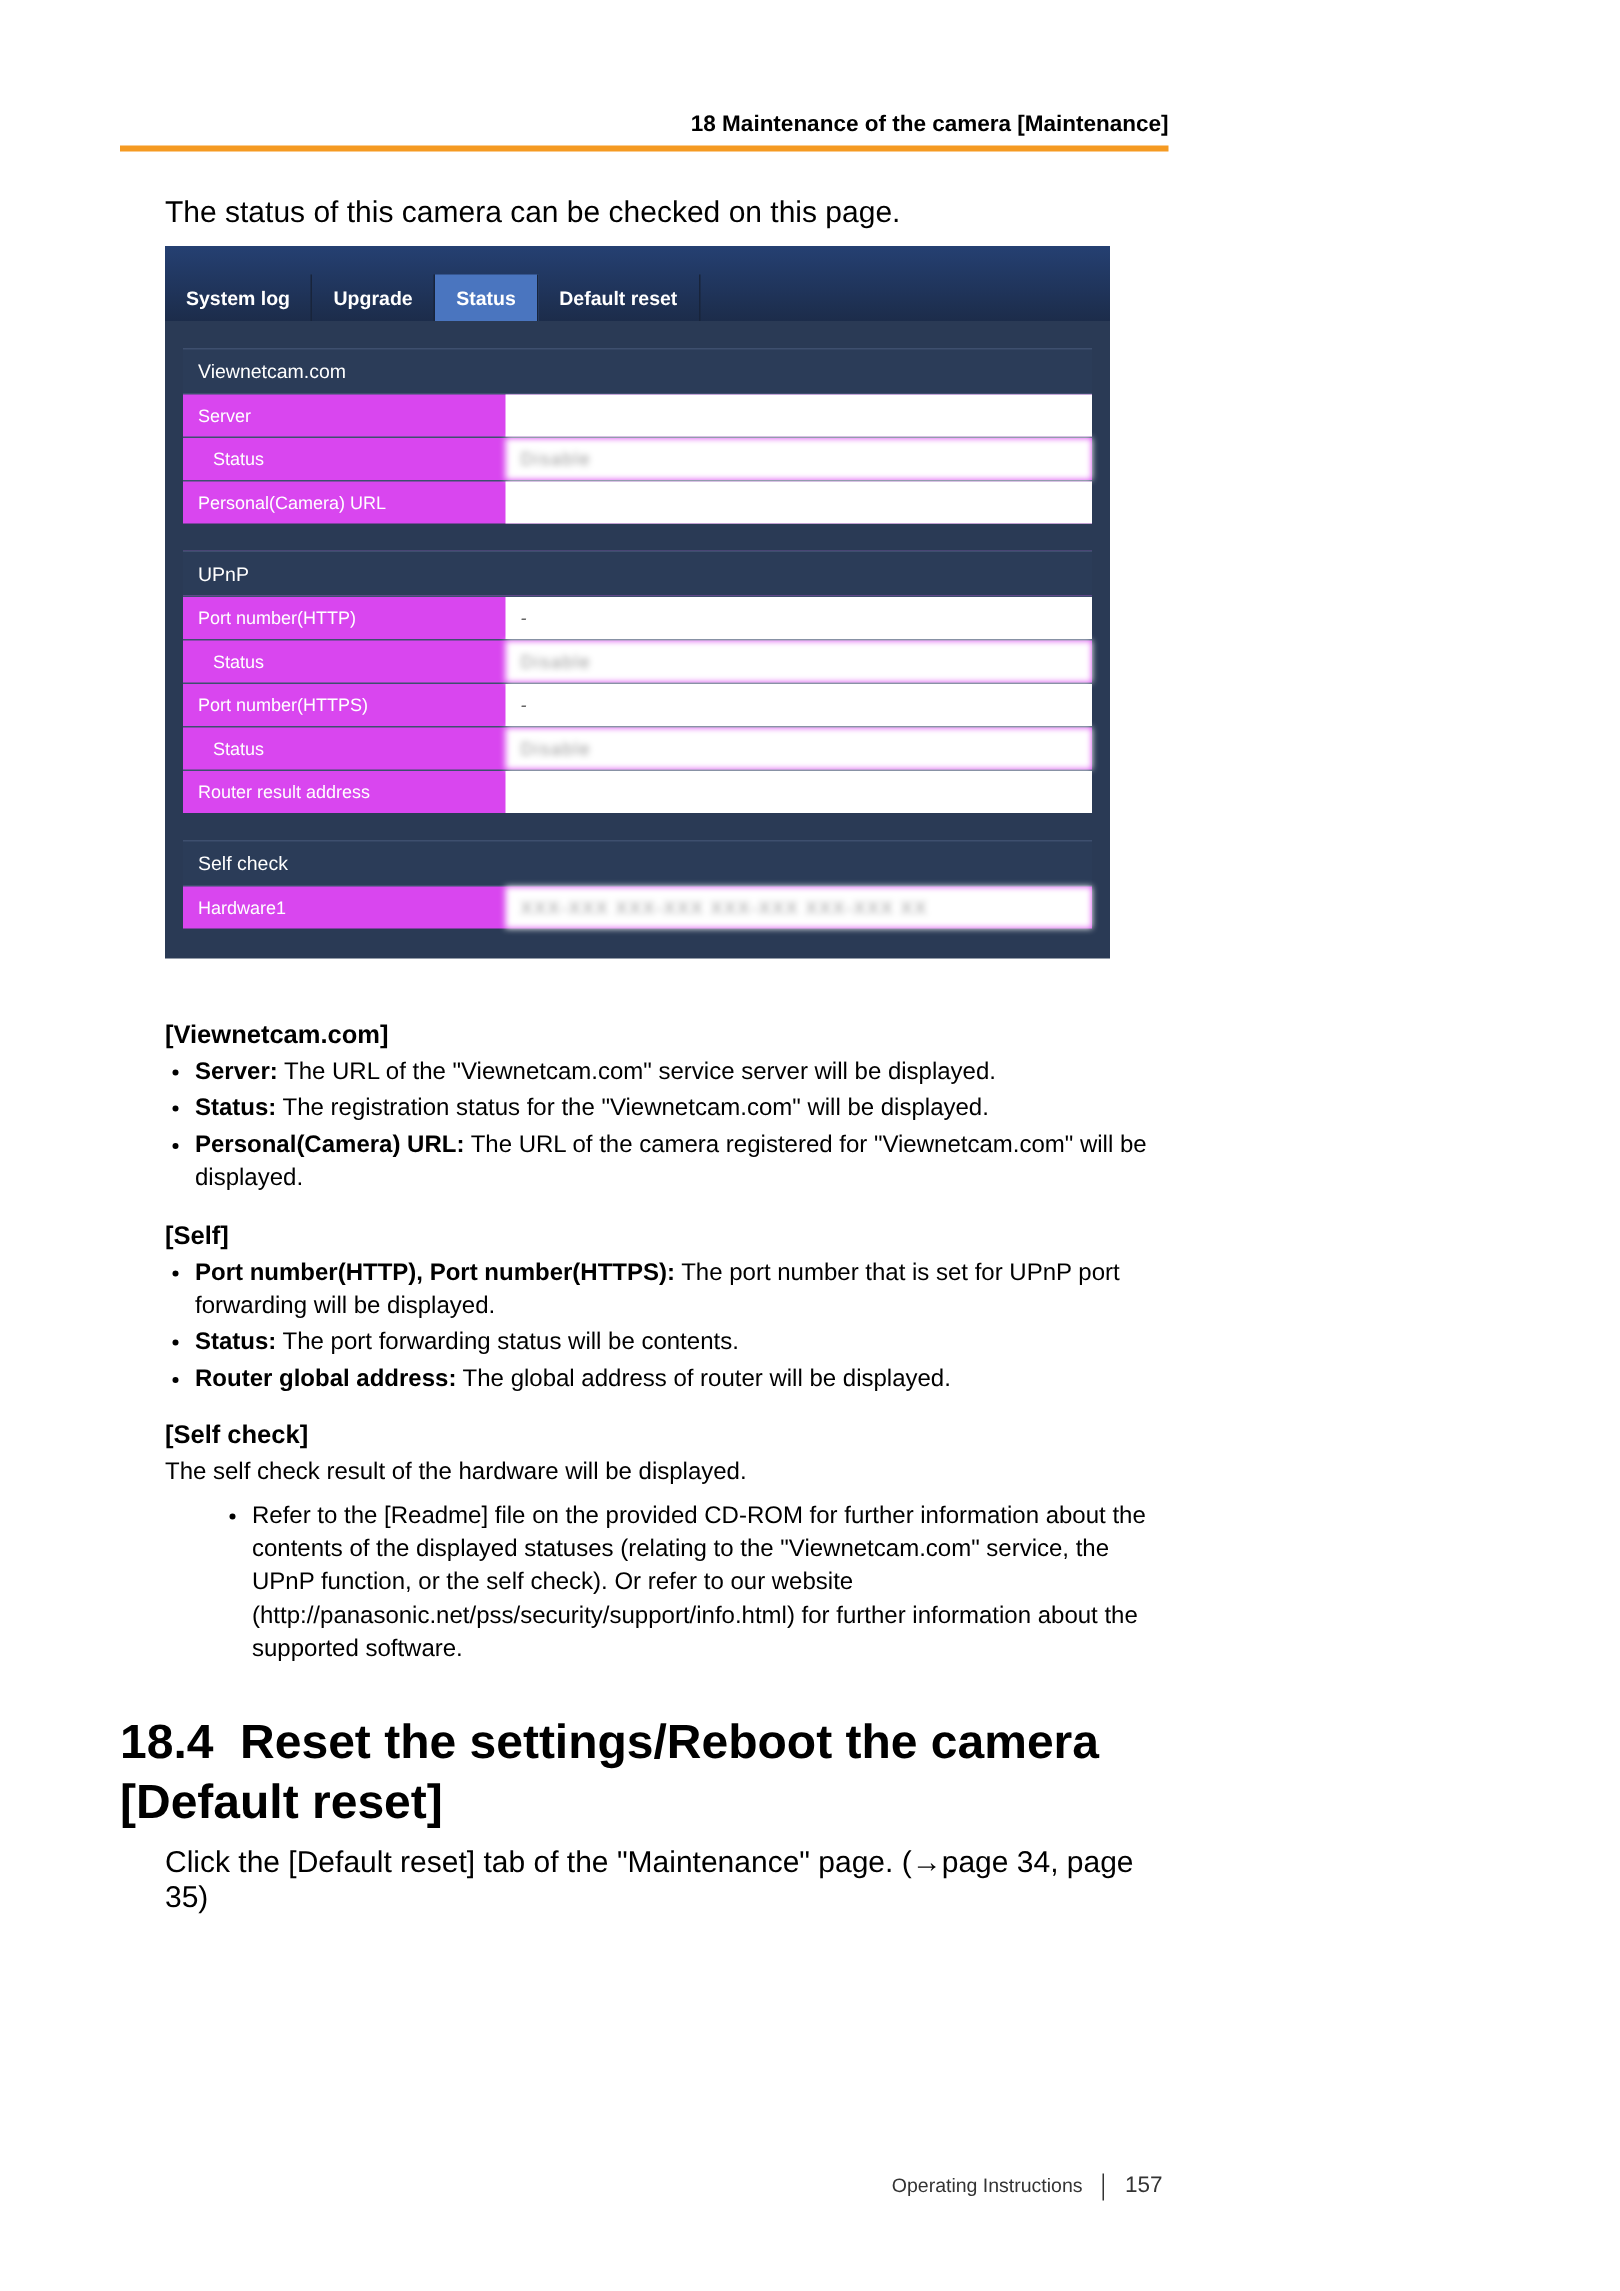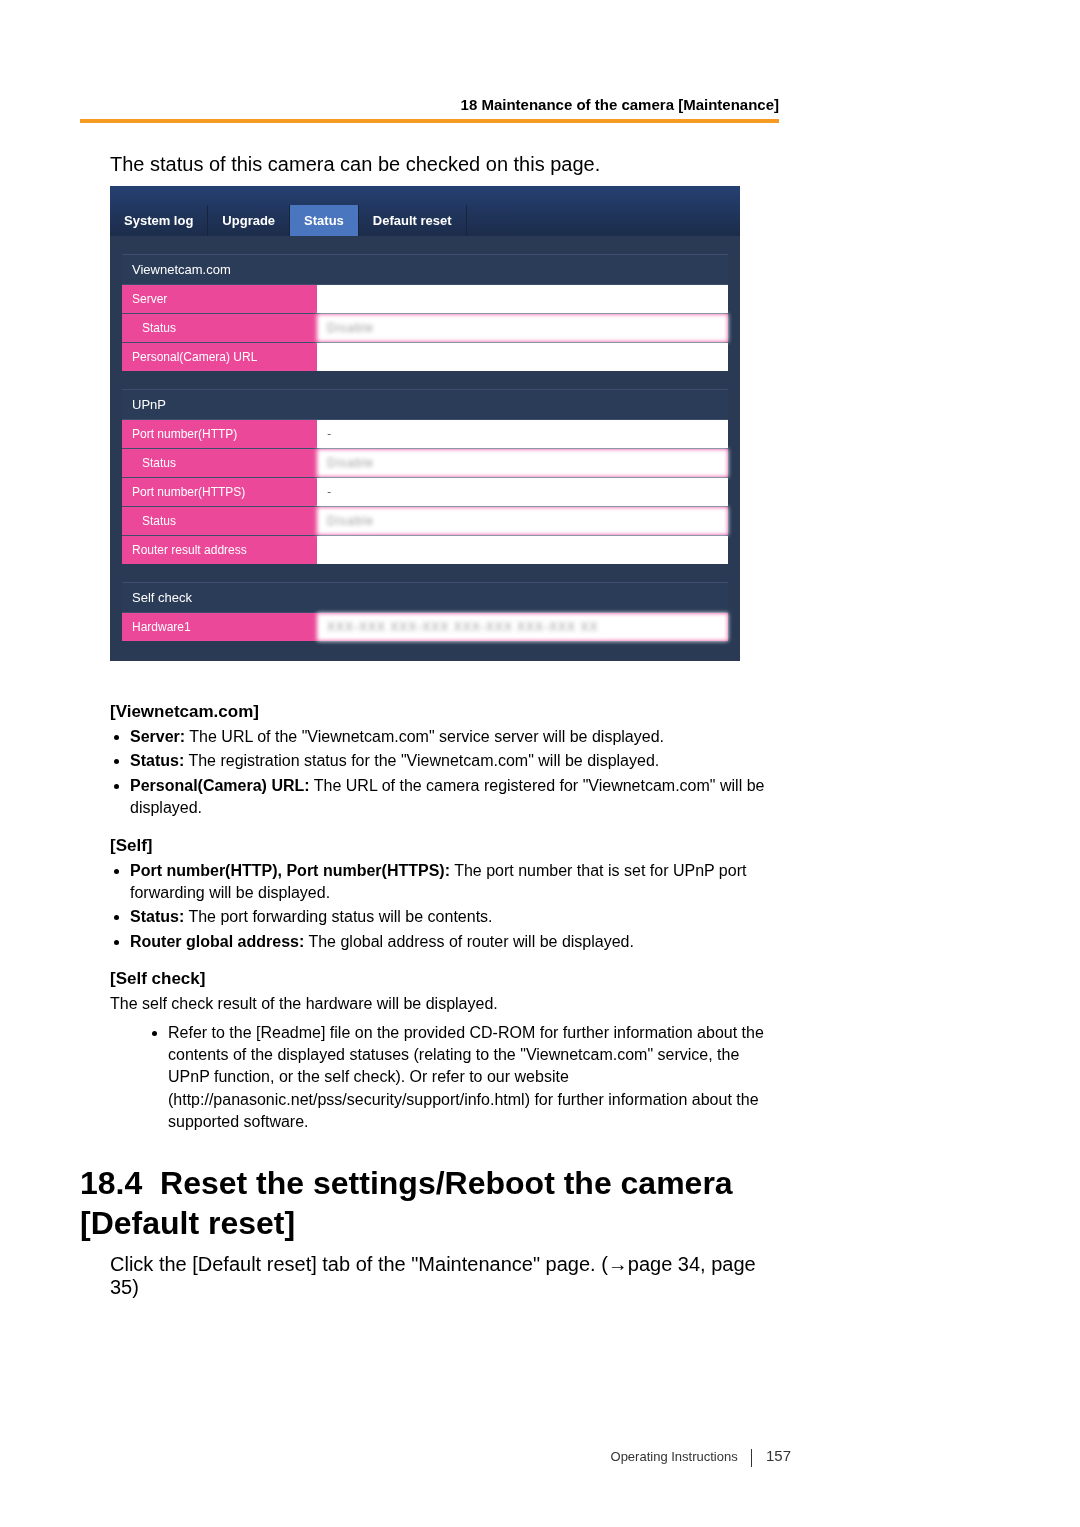--- a/index.html
+++ b/index.html
@@ -9,21 +9,21 @@
     height: 1527px;
     background: #ffffff;
     font-family: Arial, Helvetica, sans-serif;
     color: #000000;
   }
   .page {
     position: relative;
     width: 859px;
     height: 1527px;
     box-sizing: border-box;
-    padding: 96px 80px 60px 80px;
+    padding: 74px 80px 60px 80px;
   }
   .chapter-header {
     text-align: right;
     font-size: 15px;
     font-weight: bold;
     margin-bottom: 6px;
   }
   .orange-rule {
     height: 4px;
     background: #f59a22;
@@ -49,32 +49,33 @@
     padding: 8px 14px;
     font-weight: bold;
     border-right: 1px solid #18243b;
     margin-top: 19px;
   }
   .tab.active {
     background: #4a75bf;
   }
   .panel {
     margin: 18px 12px 0 12px;
-    background: #ec4899;
+    background: #d946ef;
   }
   .section-header {
     background: #2b3c58;
     color: #ffffff;
     font-size: 13px;
     padding: 7px 10px;
     border-top: 1px solid #3e4f6e;
   }
   .row {
     display: flex;
     border-top: 1px solid #3e4f6e;
+    gap: 20px;
   }
   .row-label {
     width: 195px;
     color: #ffffff;
     font-size: 12px;
     padding: 7px 10px;
     box-sizing: border-box;
   }
   .row-value {
     flex: 1;
@@ -129,21 +130,21 @@
   }
   h1.big-heading {
     font-size: 32px;
     font-weight: bold;
     margin: 30px 0 10px 0;
     line-height: 1.25;
   }
   .footer {
     position: absolute;
     bottom: 60px;
-    right: 68px;
+    right: 84px;
     font-size: 13px;
     color: #333;
   }
   .footer-sep {
     display: inline-block;
     border-left: 1px solid #333;
     height: 18px;
     vertical-align: middle;
     margin: 0 10px;
   }

